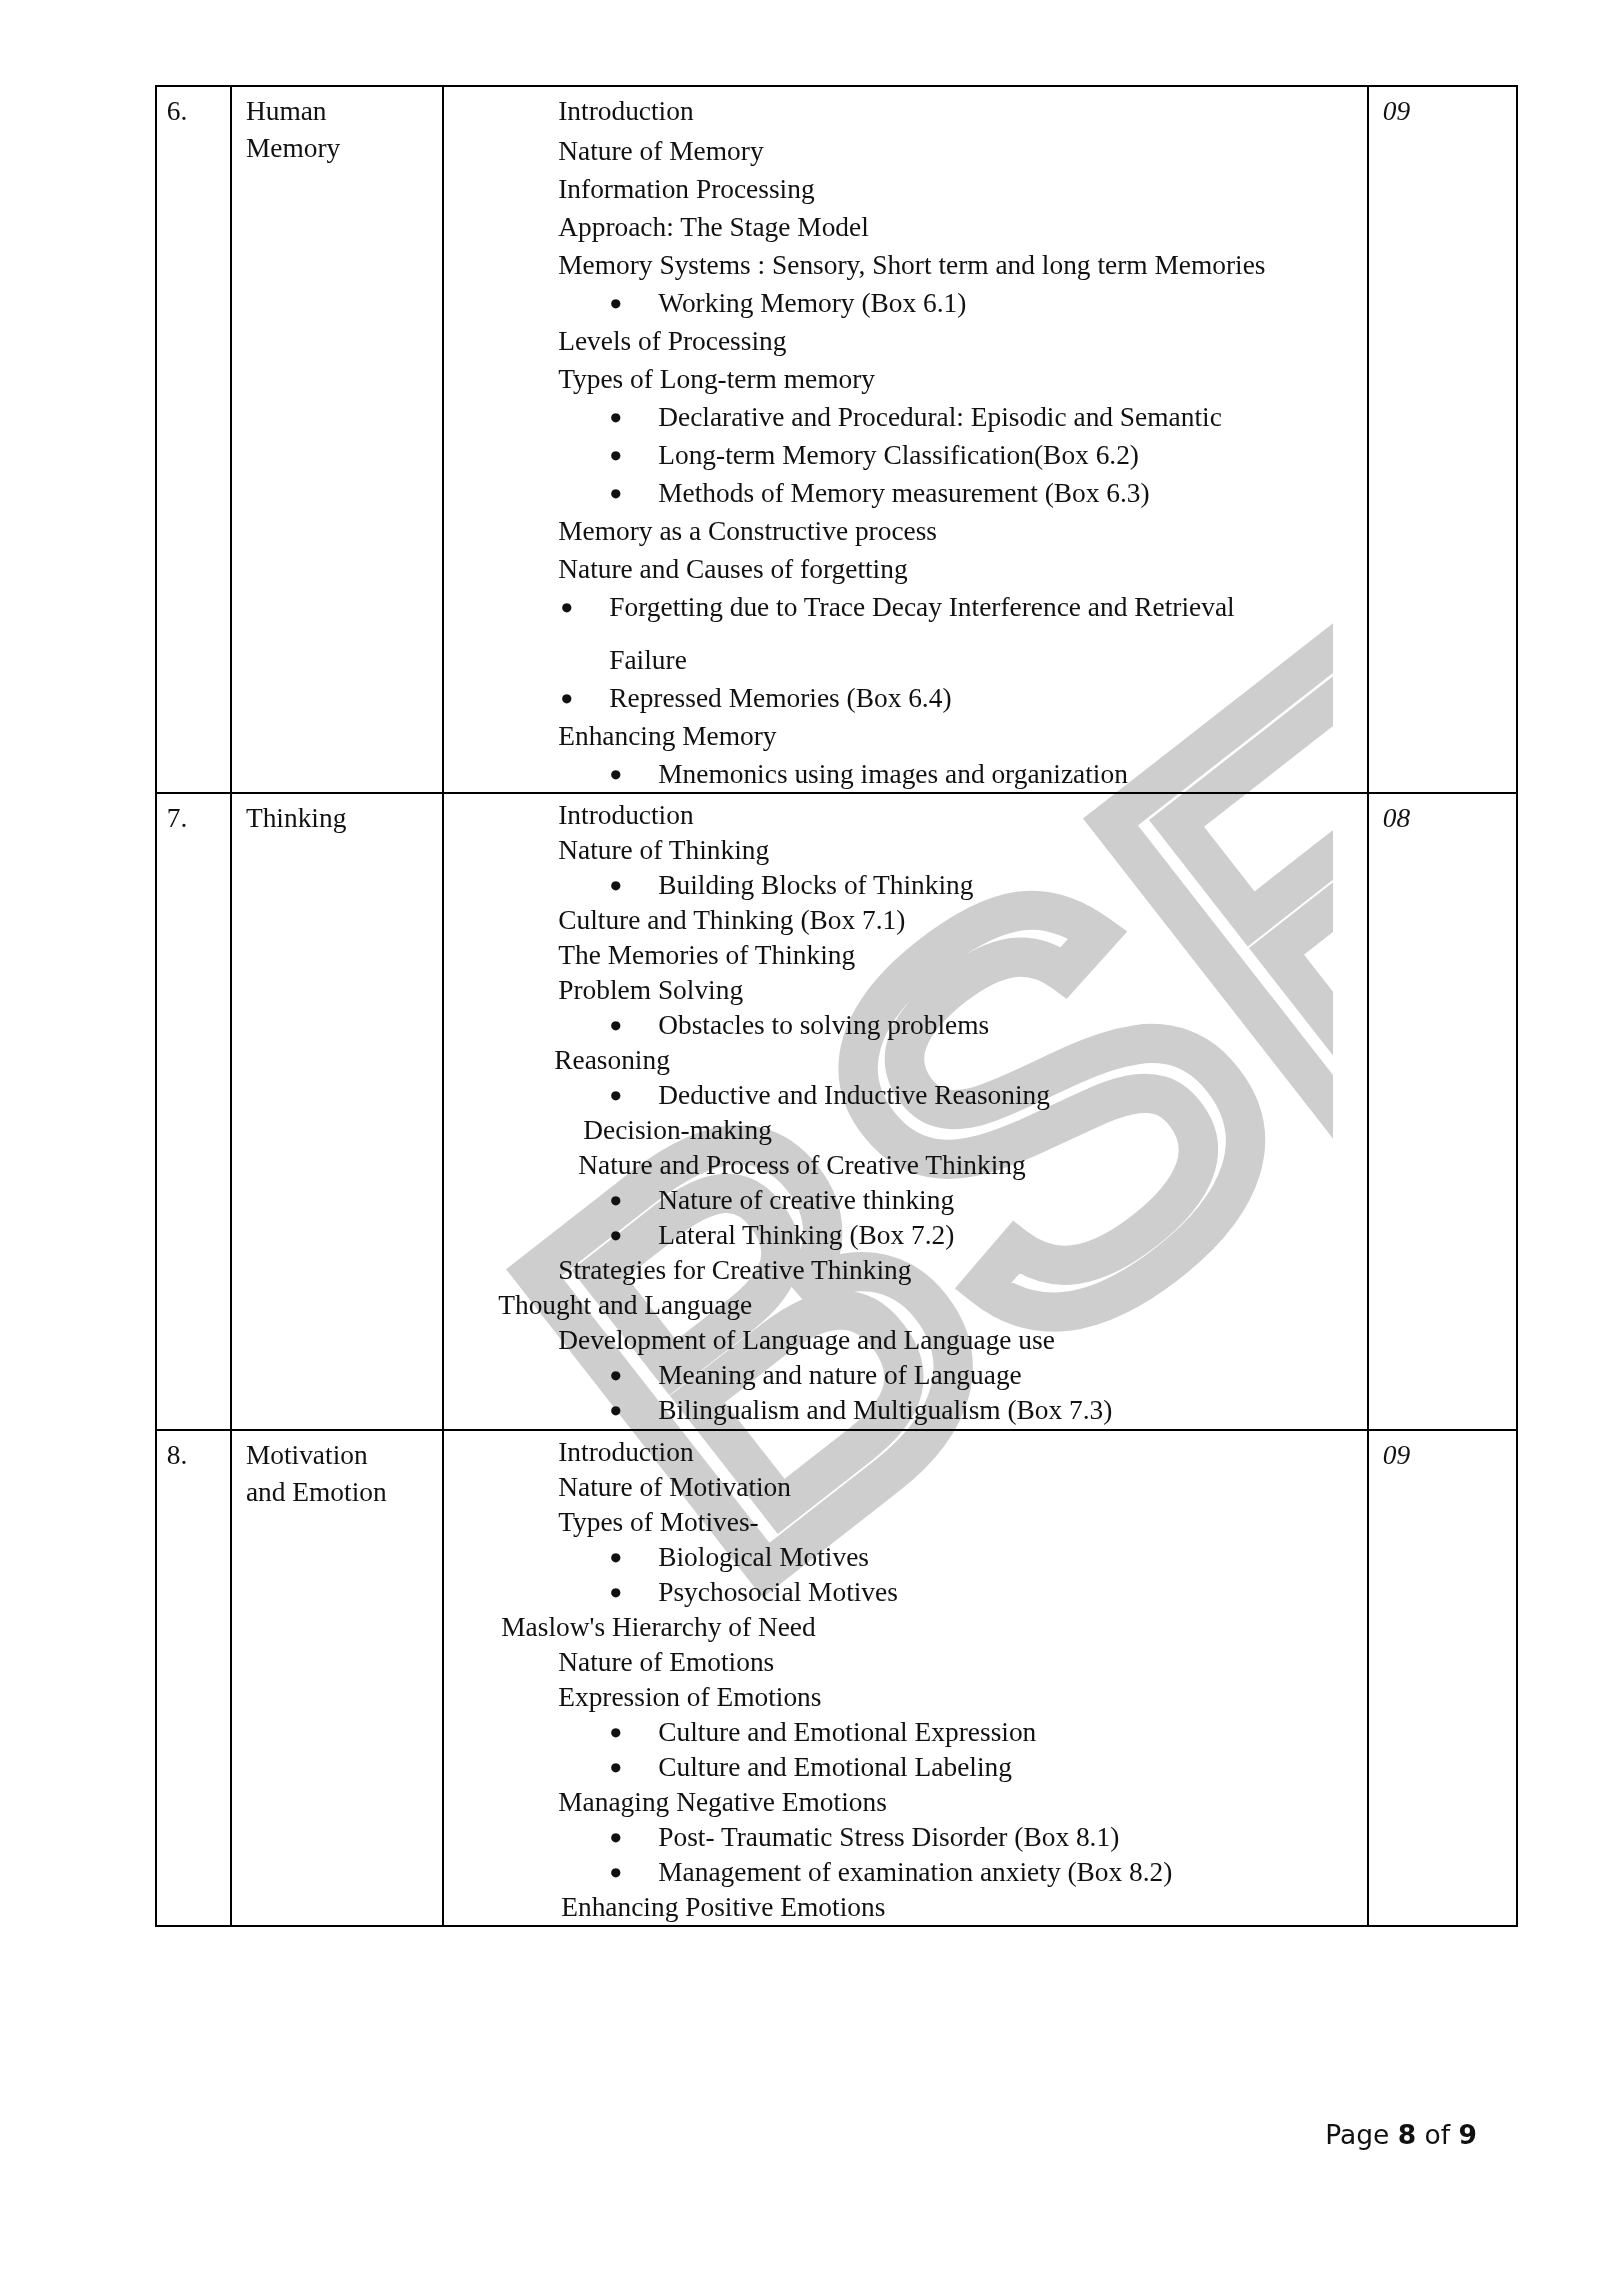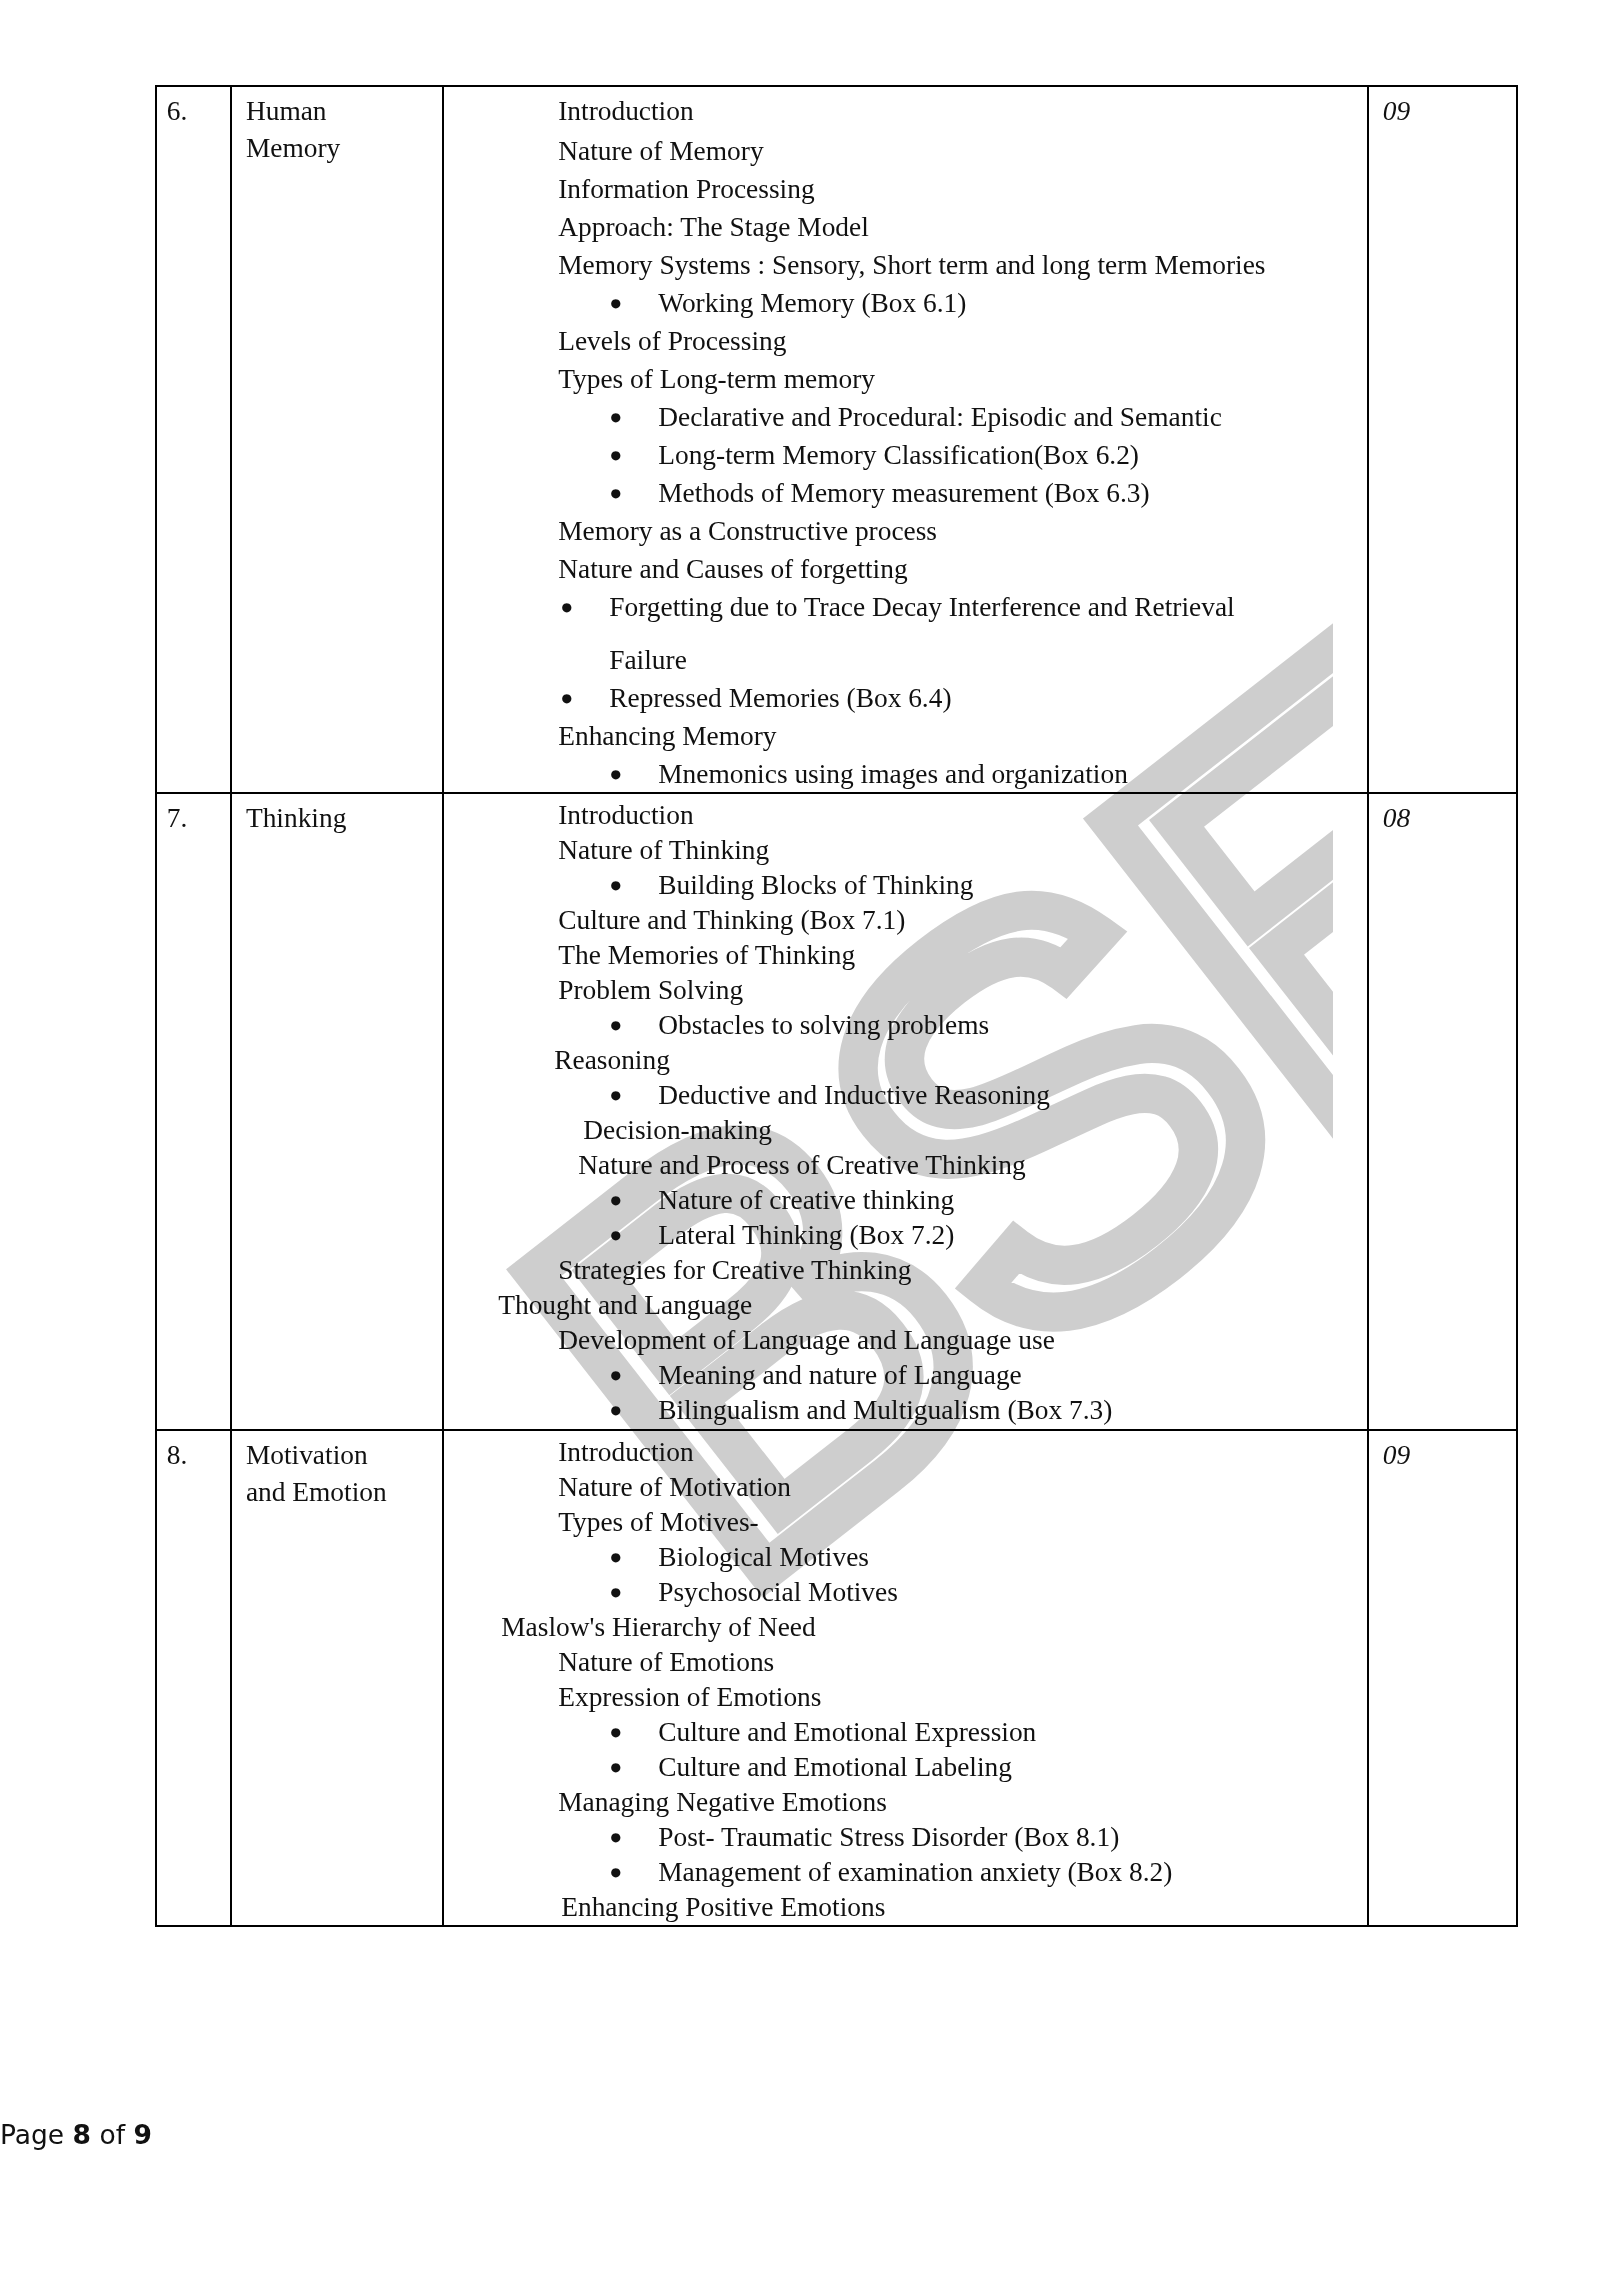--- a/index.html
+++ b/index.html
@@ -14,21 +14,21 @@
   .c-topics{width:936px;font-size:27.4px;}
   .c-marks{width:147px;font-size:27.4px;line-height:37px;padding:5.9px 0 0 13.7px !important;font-style:italic;}
   .topics{padding:3.9px 0 0 0;}
   .line{position:relative;white-space:nowrap;}
   .line.h{padding-left:114px;}
   .line.b{padding-left:214px;}
   .line.b2{padding-left:165px;}
   .bullet{position:absolute;font-size:21.6px;}
   .line.b .bullet{left:165px;}
   .line.b2 .bullet{left:116px;}
-  .footer{position:absolute;top:2119px;left:0;width:1477px;text-align:left;font-family:"DejaVu Sans","Liberation Sans",sans-serif;font-size:26.5px;color:#111;}
+  .footer{position:absolute;top:2119px;left:0;width:1477px;text-align:right;font-family:"DejaVu Sans","Liberation Sans",sans-serif;font-size:26.5px;color:#111;}
   .footer b{font-weight:bold;}
 </style>
 </head>
 <body>
 
 <div class="page">
 
   <svg class="watermark" viewBox="0 0 1000 1100">
     <text x="120" y="900" transform="rotate(-38 500 600)" font-family="Liberation Sans, sans-serif" font-size="560" fill="none" stroke="#c9c9c9" stroke-width="40" opacity="0.9">BSER</text>
   </svg>

